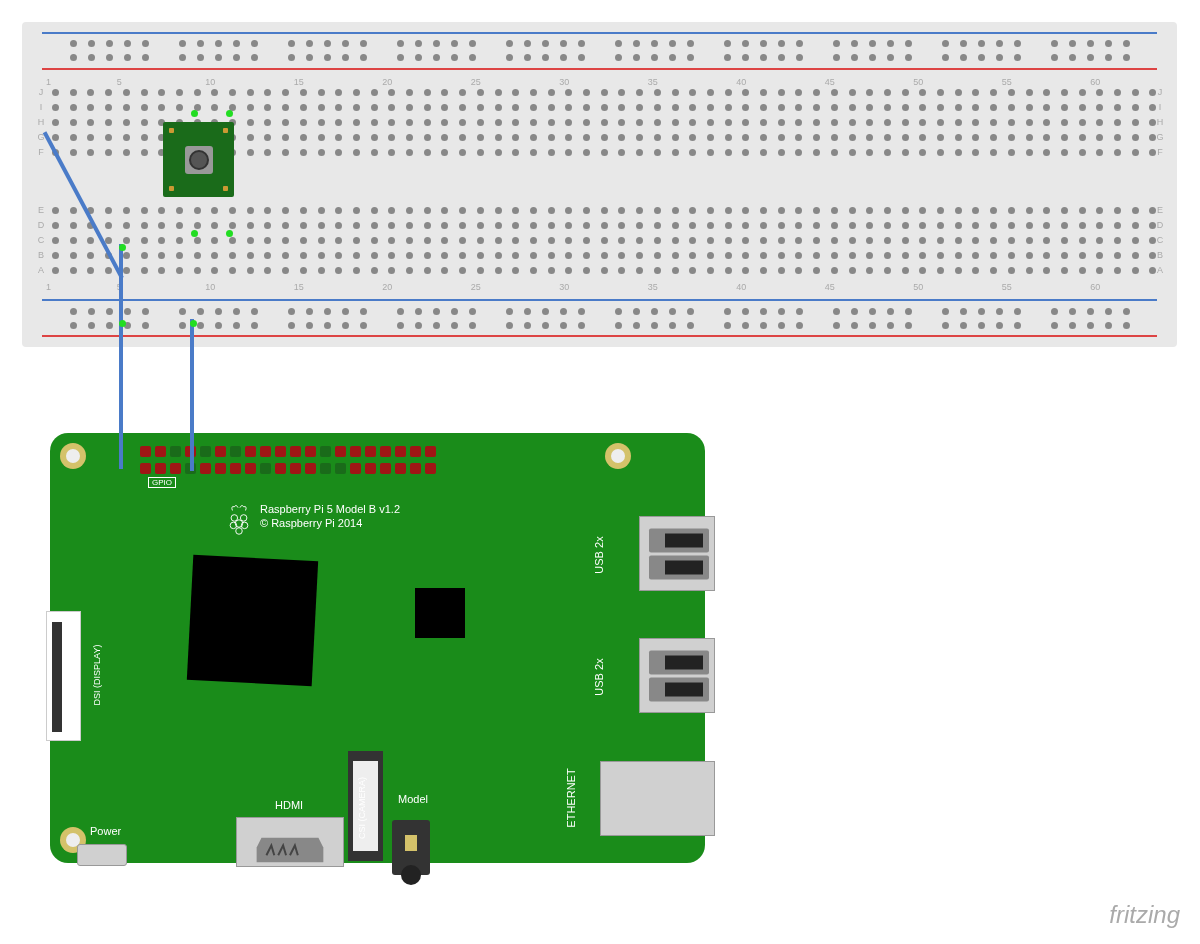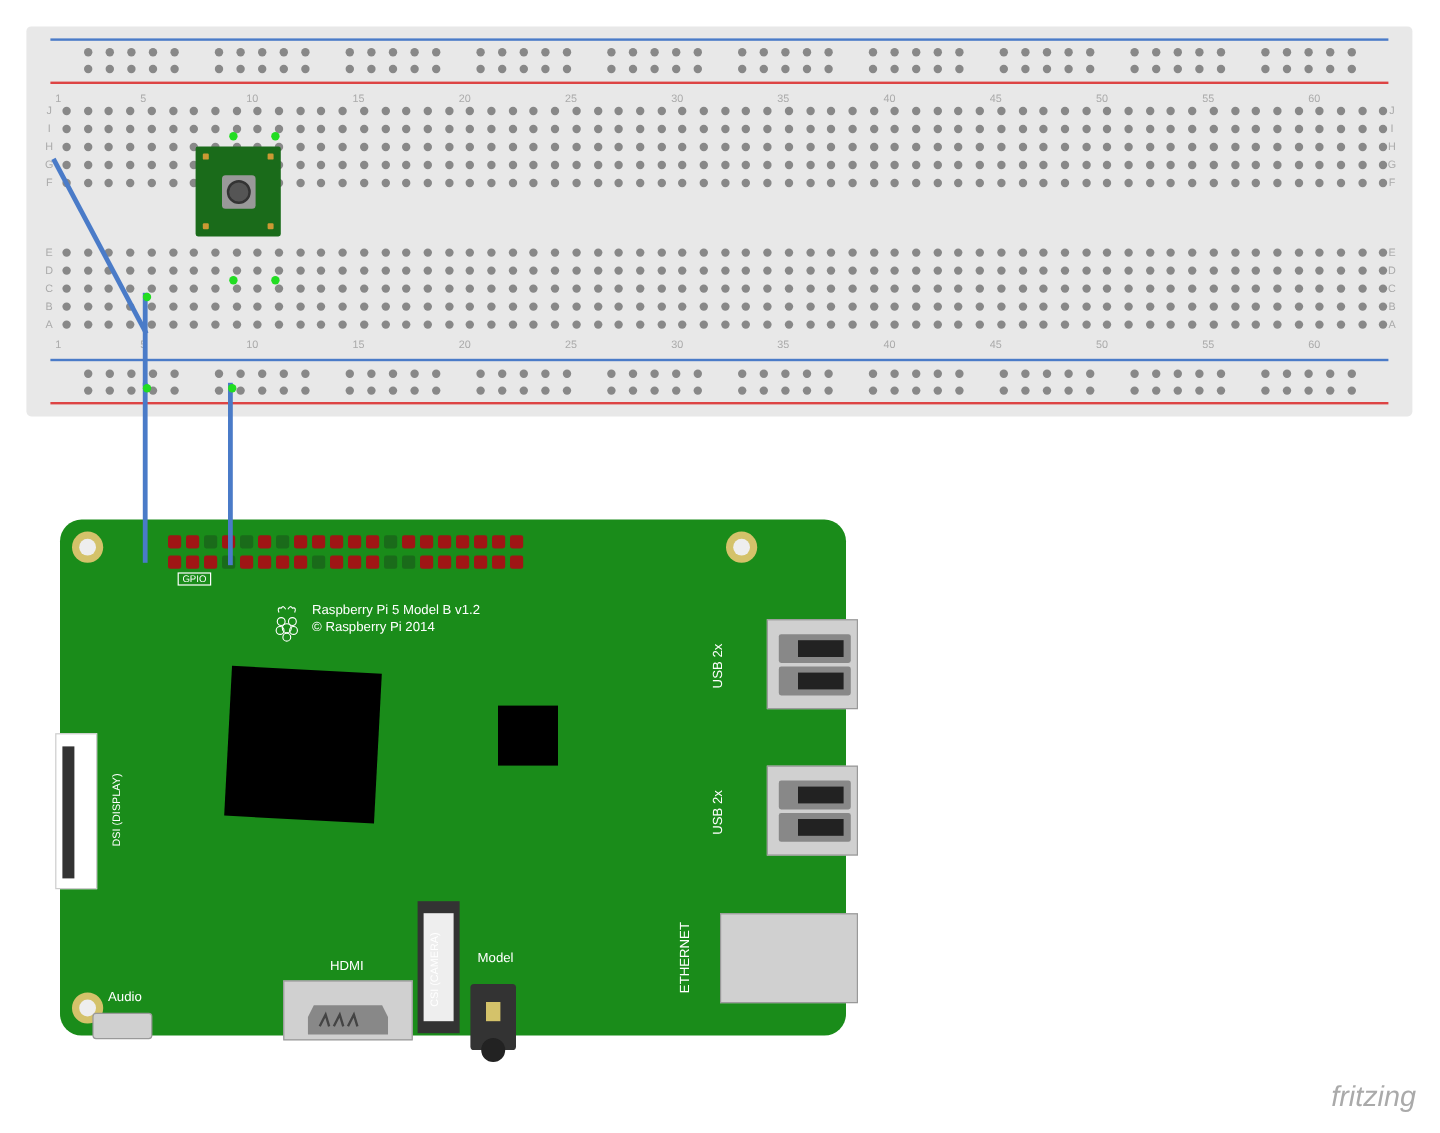--- a/index.html
+++ b/index.html
@@ -1060,21 +1060,21 @@
       </svg>
   </div>
   <div class="pi-label" style="left:225px;bottom:52px">HDMI</div>
 
   <div class="audio">
     <div style="position:absolute;top:15px;left:50%;transform:translateX(-50%);width:12px;height:16px;background:#d4c26a"></div>
   </div>
   <div class="pi-label" style="left:348px;bottom:58px">Model</div>
 
   <div class="micro-usb"></div>
-  <div class="pi-label" style="left:40px;bottom:26px">Audio</div>
+  <div class="pi-label" style="left:40px;bottom:26px">Power</div>
 
   <div class="display-conn"></div>
   <div class="pi-label conn-label" style="left:-18px;top:237px;transform:rotate(-90deg);font-size:9px">DSI (DISPLAY)</div>
 
   <div class="csi-conn"></div>
   <div class="pi-label conn-label" style="left:247px;bottom:50px;font-size:9px;transform:rotate(-90deg)">CSI (CAMERA)</div>
 </div>
 
 <div class="watermark">fritzing</div>
 

